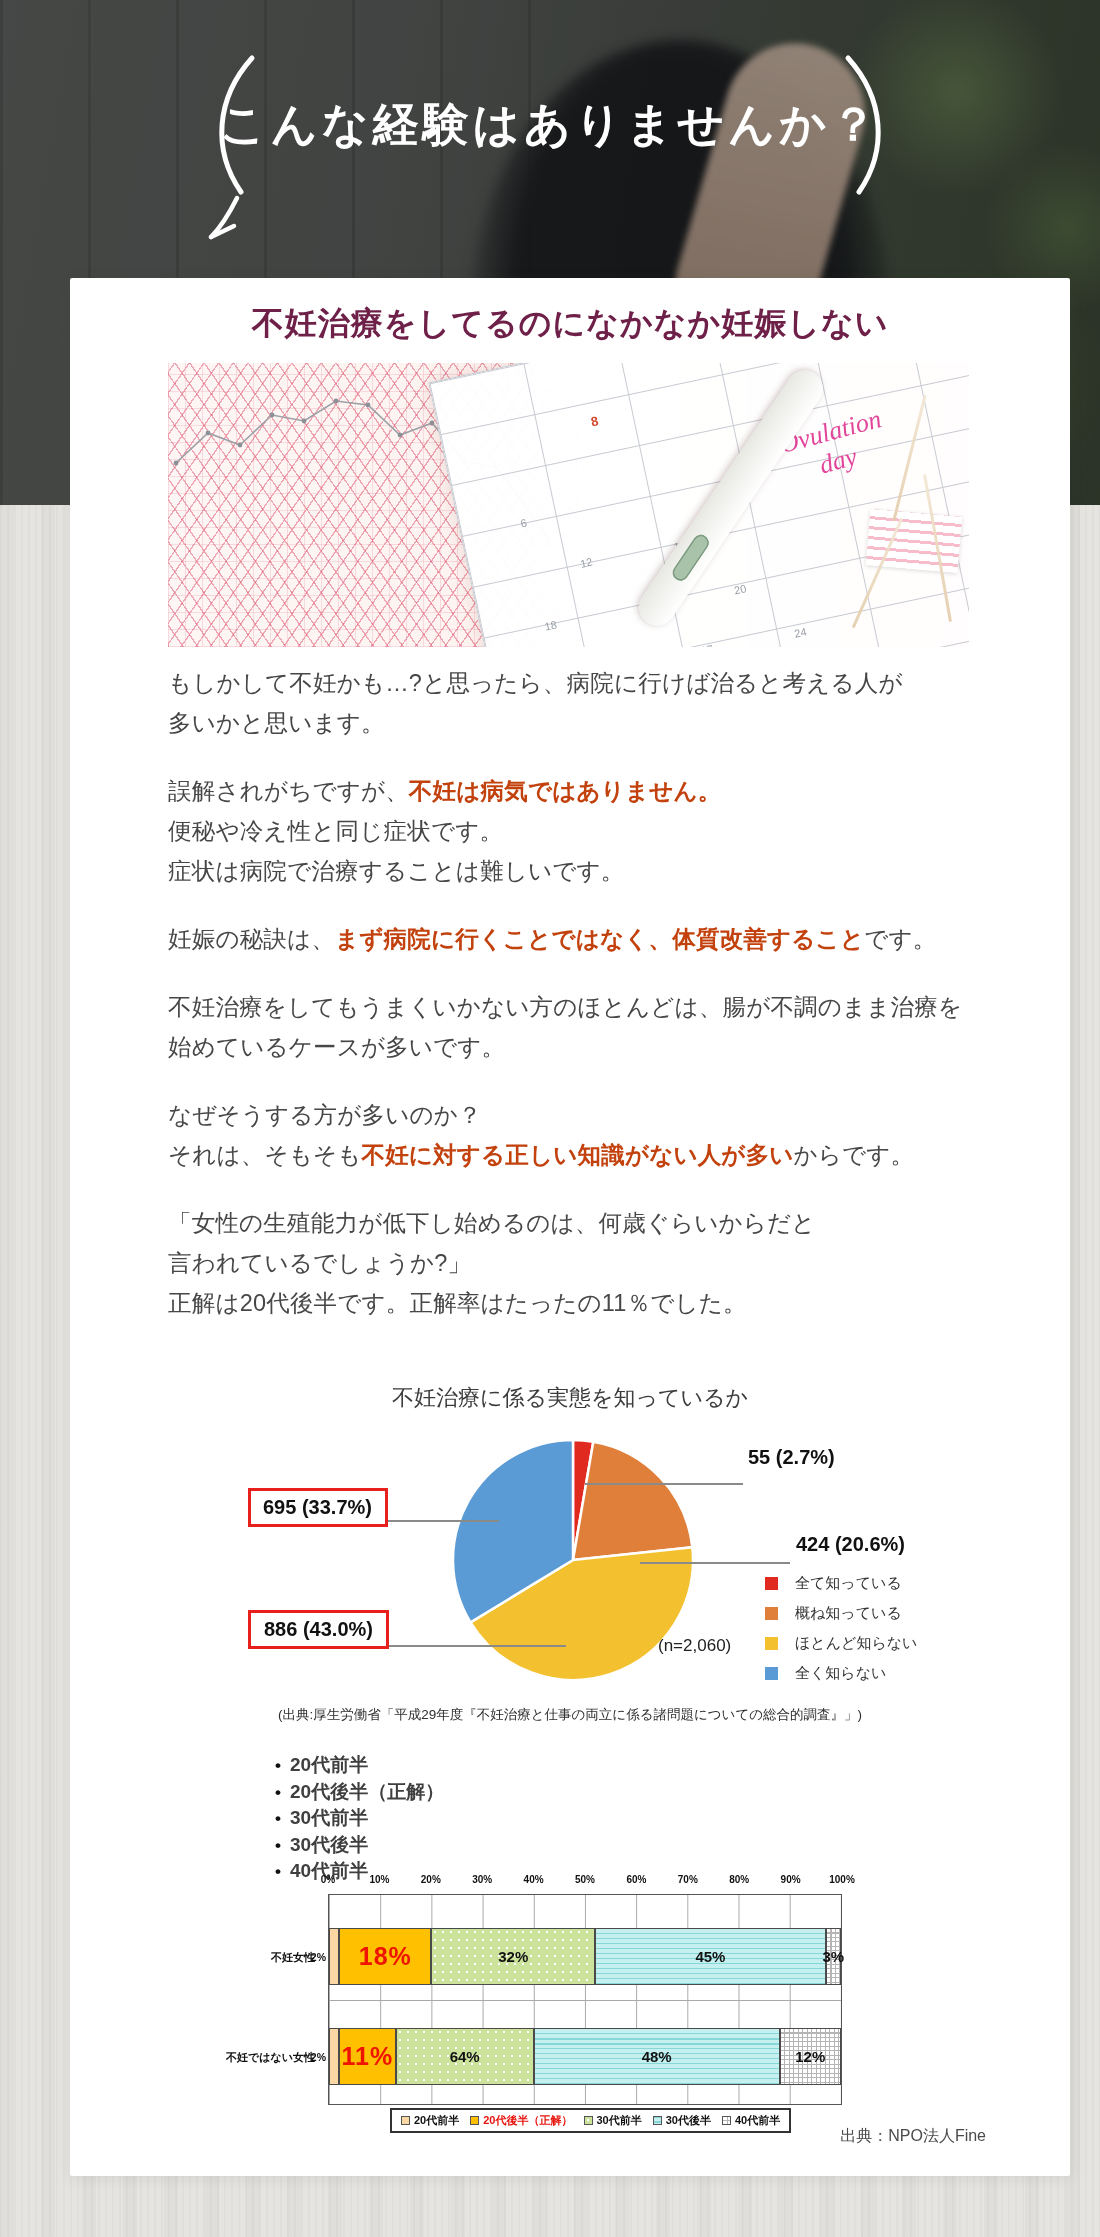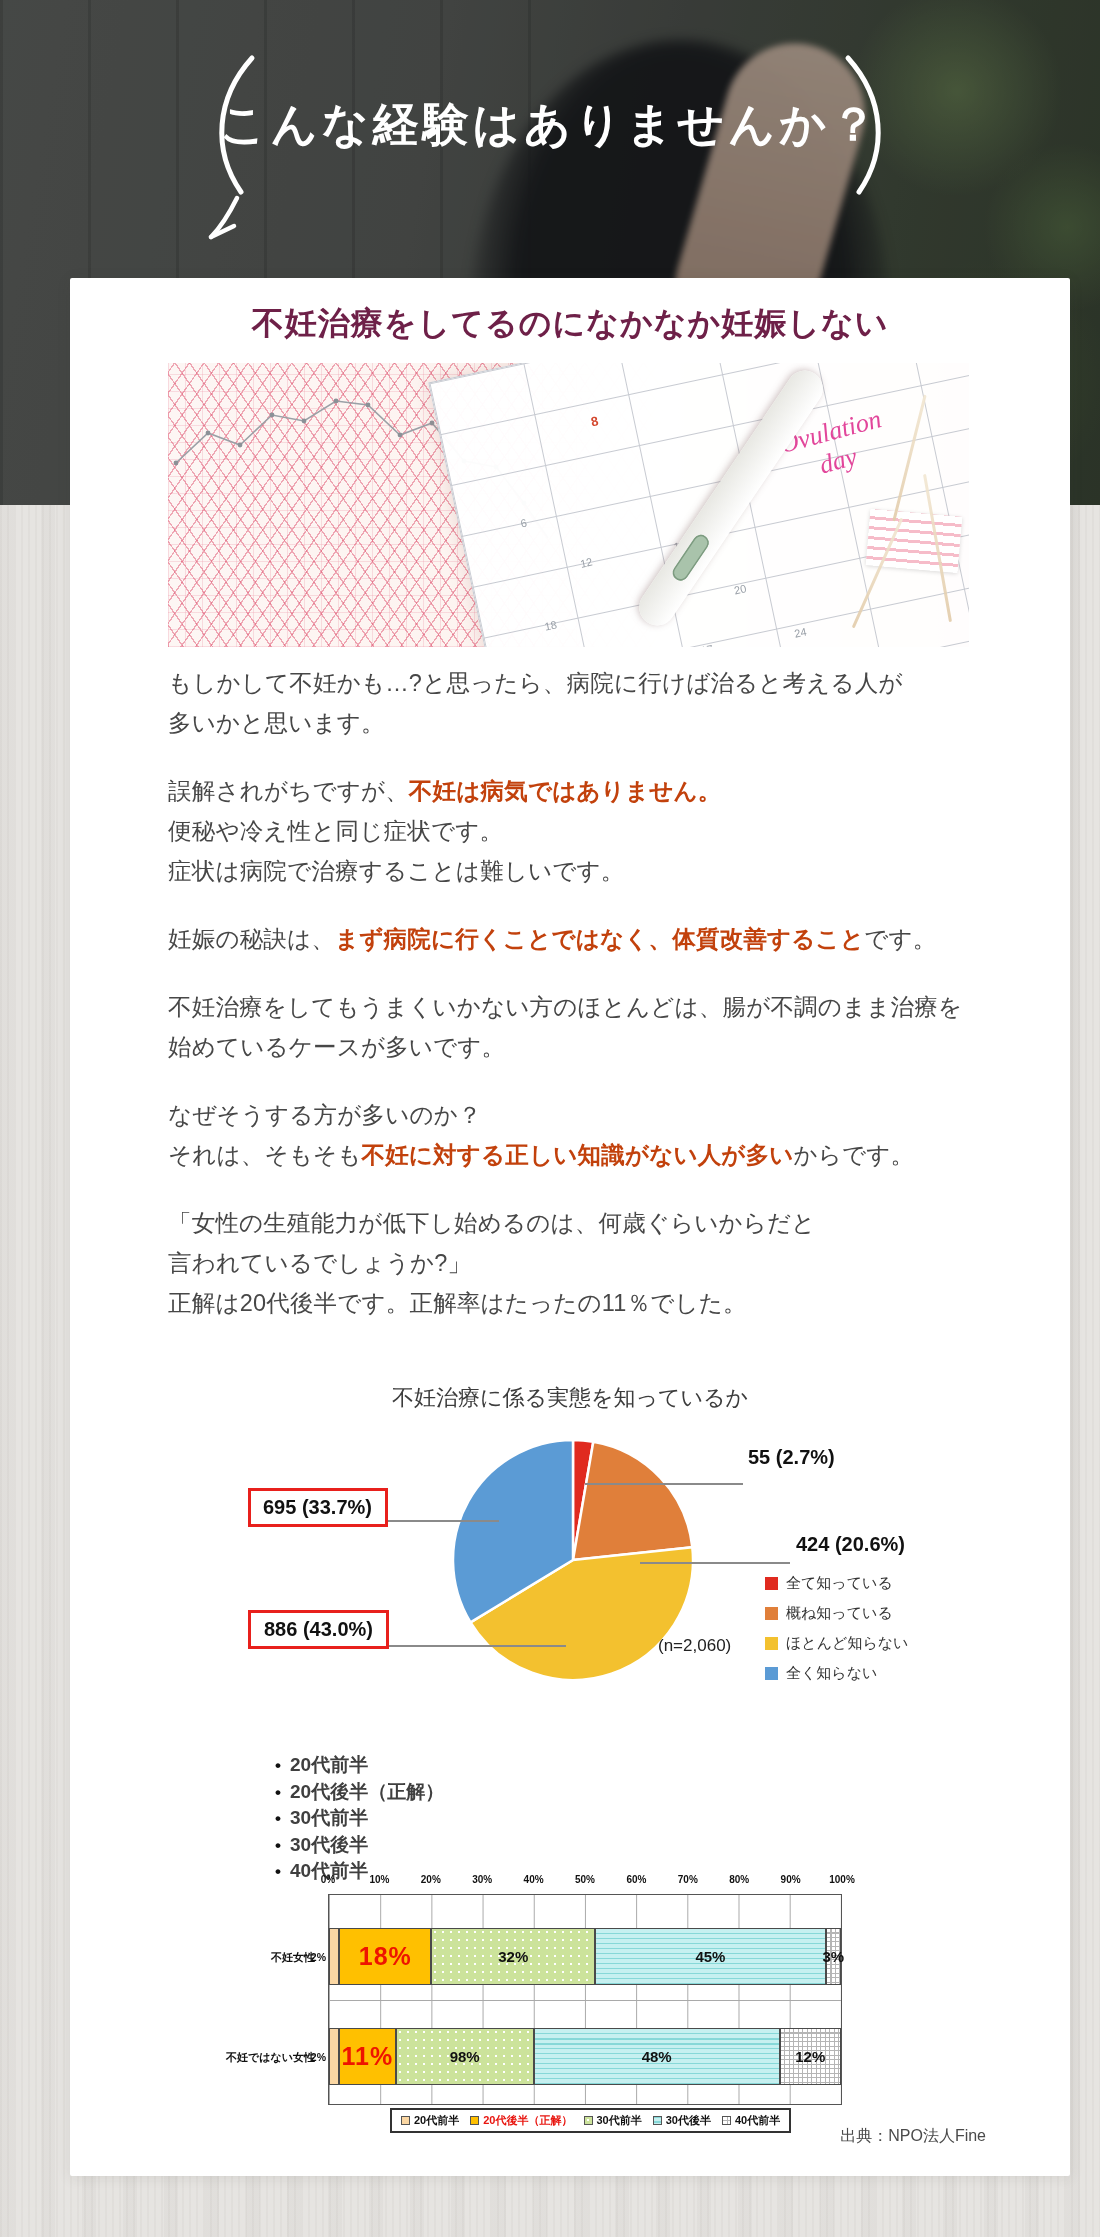--- a/index.html
+++ b/index.html
@@ -120,21 +120,21 @@
   .pie-title { position:absolute; top:5px; left:0; width:100%; text-align:center; font-size:22px; color:#3c3c3c; }
   .pie-svg { position:absolute; left:380px; top:59px; }
   .lead { position:absolute; height:1.5px; background:#8a8a8a; }
   .plab { position:absolute; font-weight:700; font-size:20px; color:#111; white-space:nowrap; }
   .rbox {
     position:absolute; border:3px solid #e8201c; background:#fff; padding:5px 13px;
     font-weight:700; font-size:20px; color:#111; white-space:nowrap;
   }
   .n-label { position:absolute; left:588px; top:258px; font-size:17px; color:#222; }
   .pie-legend { position:absolute; left:695px; top:190px; }
-  .pl-item { display:flex; align-items:center; height:30px; }
+  .pl-item { display:flex; align-items:center; height:30px;gap:9px; }
   .pl-sq { width:13px; height:13px; margin-right:8px; flex:none; }
   .pl-txt { font-size:15px; color:#333; white-space:nowrap; }
   .pie-source { position:absolute; top:1428px; left:0; width:100%; text-align:center; font-size:13.5px; color:#2e2e2e; }
 
   
   .quiz { position:absolute; left:196px; top:1474px; margin:0; padding:0; list-style:none; }
   .quiz li { font-size:19px; line-height:25.6px; color:#3f3f3f;font-weight:bold; }
   .quiz .dot { display:inline-block; width:24px; text-align:center; font-size:17px; color:#111; }
 
   
@@ -292,20 +292,21 @@
           <div class="pl-item">
             <span class="pl-sq" style="background: rgb(243, 193, 47);"></span>
             <span class="pl-txt">ほとんど知らない</span>
           </div>
           <div class="pl-item">
             <span class="pl-sq" style="background: rgb(91, 155, 213);"></span>
             <span class="pl-txt">全く知らない</span>
           </div>
         </div>
     </div>
+    <div class="pie-source">(出典:厚生労働省「平成29年度『不妊治療と仕事の両立に係る諸問題についての総合的調査』」)</div>
 
     <ul class="quiz" id="quiz-list">
         <li><span class="dot">•</span><span>20代前半</span></li>
         <li><span class="dot">•</span><span>20代後半（正解）</span></li>
         <li><span class="dot">•</span><span>30代前半</span></li>
         <li><span class="dot">•</span><span>30代後半</span></li>
         <li><span class="dot">•</span><span>40代前半</span></li>
       </ul>
 
     <div class="barchart">
@@ -344,21 +345,21 @@
           </div>
           <div class="bar-row" style="top: 133px;">
             <div class="row-label">不妊ではない女性</div>
             <div class="seg p-peach" style="width: 2%;">
               <span class="seg-label out">2%</span>
             </div>
             <div class="seg p-gold" style="width: 11%;">
               <span class="seg-label big">11%</span>
             </div>
             <div class="seg p-green-dots" style="width: 27%;">
-              <span class="seg-label">98%</span>
+              <span class="seg-label">64%</span>
             </div>
             <div class="seg p-cyan-stripes" style="width: 48%;">
               <span class="seg-label">48%</span>
             </div>
             <div class="seg p-crosshatch" style="width: 12%;">
               <span class="seg-label">12%</span>
             </div>
           </div>
         </div>
       <div class="bar-legend" id="bar-legend">

